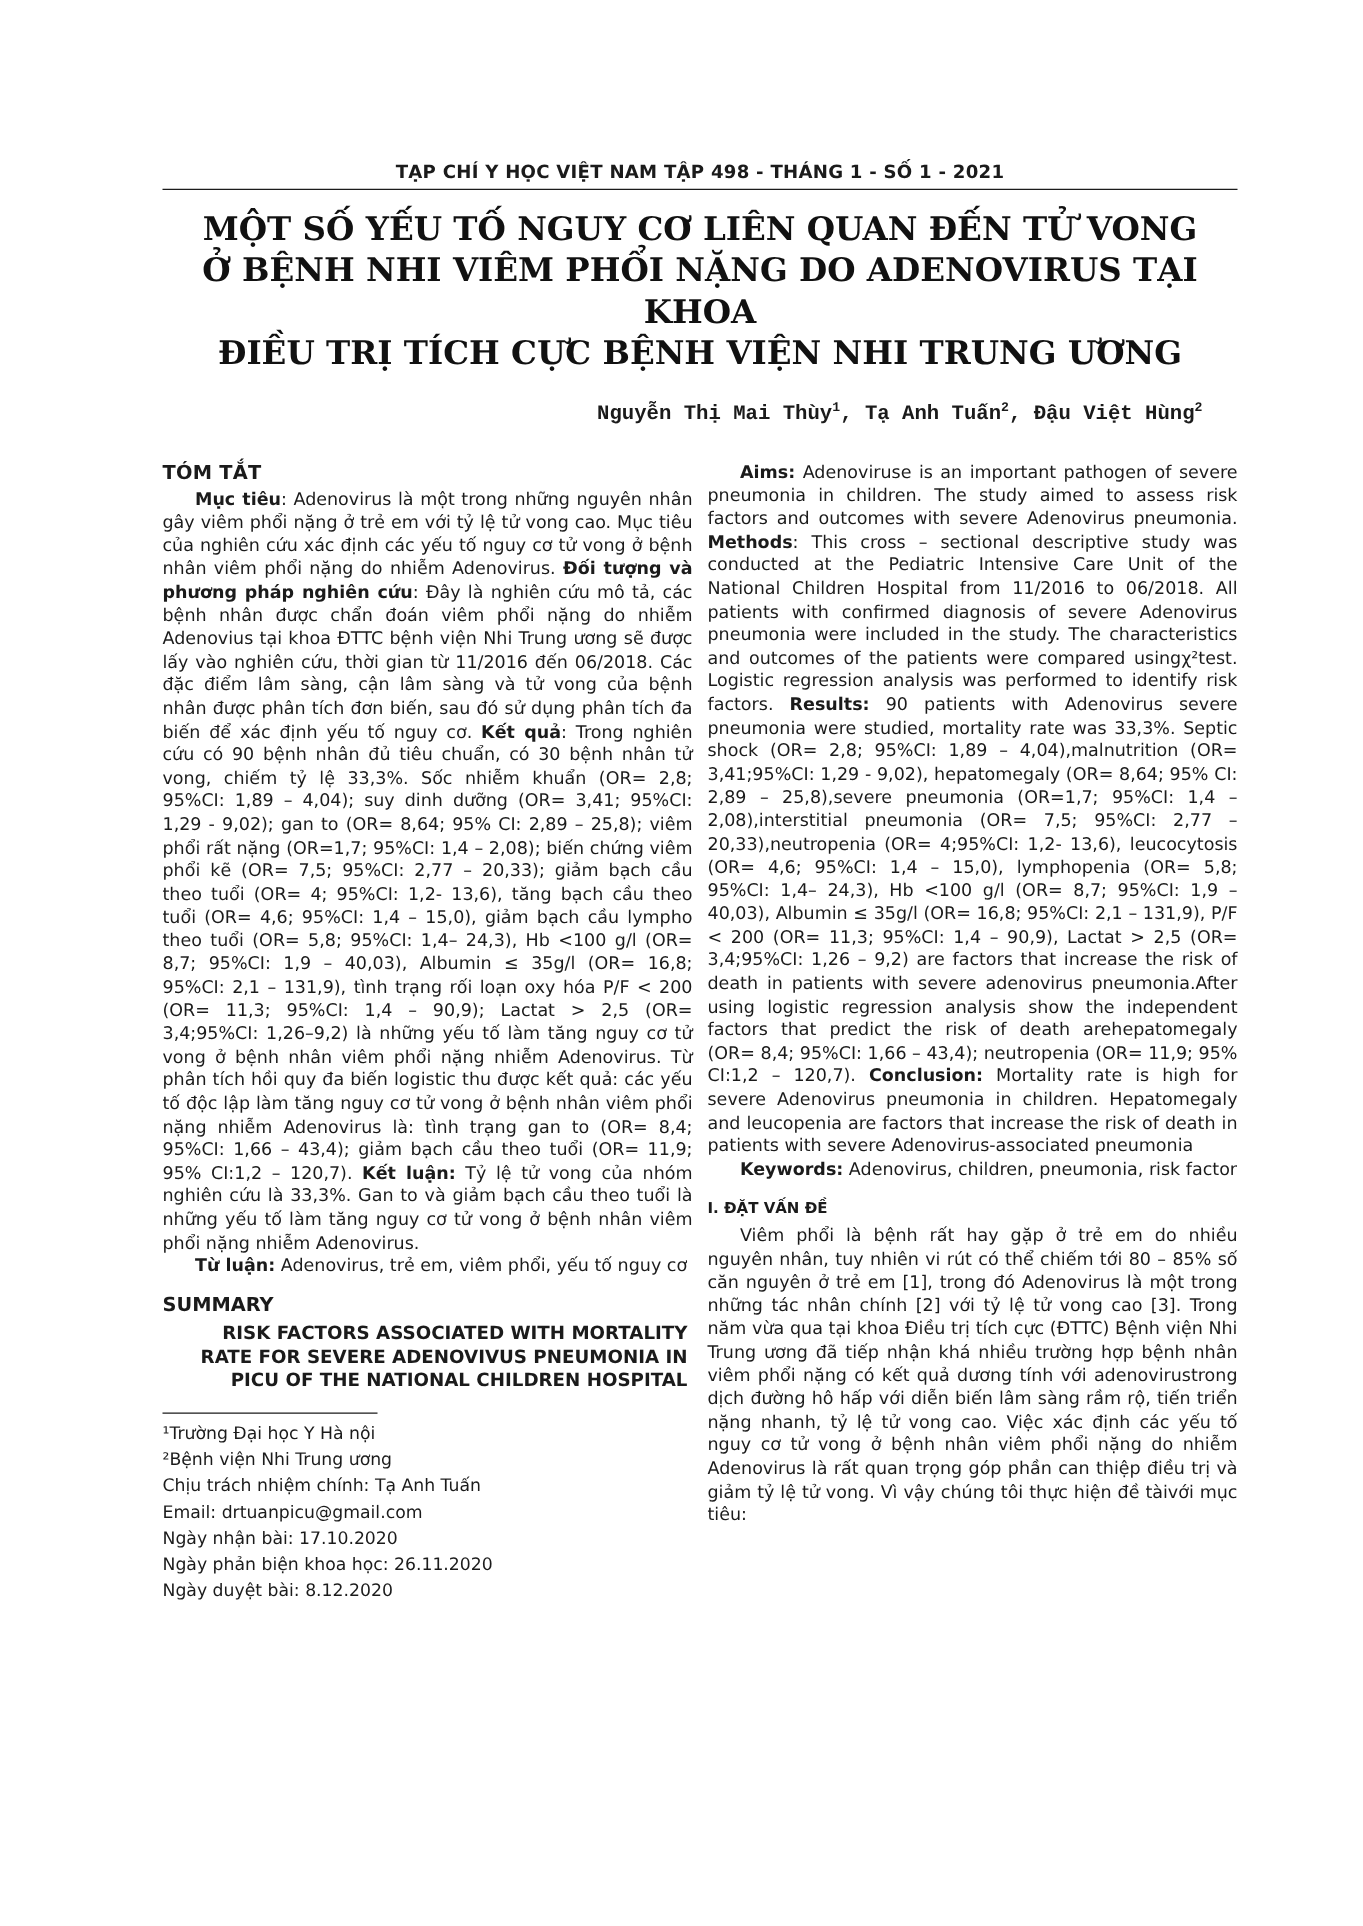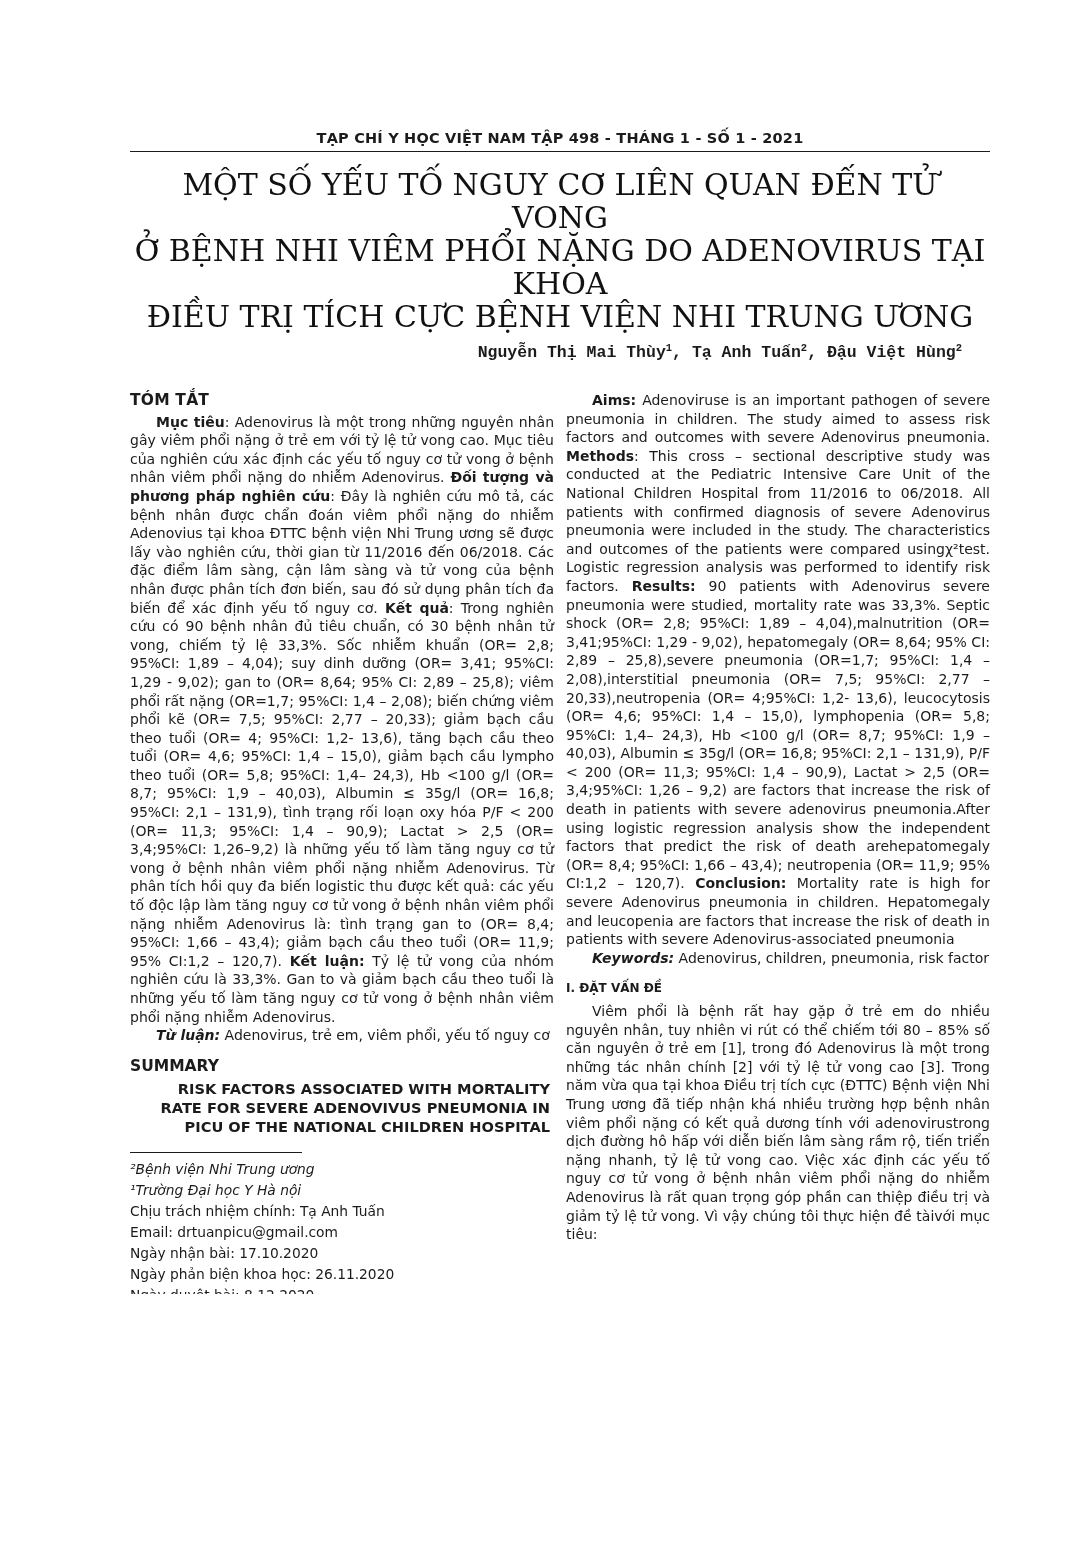--- a/index.html
+++ b/index.html
@@ -25,25 +25,25 @@
     font-size: 14.5px;
     letter-spacing: 0.2px;
   }
   .header-rule {
     border: 0;
     border-top: 1.6px solid #1b1b1b;
     margin: 5px 0 0 0;
   }
   .title {
     font-family: "DejaVu Serif", "Liberation Serif", serif;
-    font-weight: normal;
-    font-size: 30px;
+    font-weight: bold;
+    font-size: 26px;
     line-height: 33px;
     text-align: center;
-    margin: 16px 0 10px 0;
+    margin: 16px 0 21px 0;
     color: #111;
   }
   .authors {
     font-family: Liberation Mono, monospace;
     font-weight: bold;
     font-size: 16.5px;
     text-align: right;
     padding-right: 28px;
     margin: 6px 0 24px 0;
   }
@@ -53,21 +53,21 @@
     gap: 12px;
     font-size: 14px;
     line-height: 18.6px;
     text-align: justify;
     margin-top: 29px;
   }
   .col { flex: 1 1 0; min-width: 0; }
   .para { margin: 0; }
   .indent { text-indent: 26px; }
   .b { font-weight: bold; }
-  .i { font-style: italic; }
+  .i { }
   h2.col-heading {
     font-size: 15.5px;
     font-weight: bold;
     margin: 0 0 3px 0;
     text-align: left;
     letter-spacing: 0.2px;
   }
   h2.section-heading {
     font-size: 12px;
     font-weight: bold;
@@ -125,22 +125,22 @@
       <div class="col">
         <h2 class="col-heading">TÓM TẮT</h2>
         <p class="para indent"><span class="b">Mục tiêu</span><span>: Adenovirus là một trong những nguyên nhân gây viêm phổi nặng ở trẻ em với tỷ lệ tử vong cao. Mục tiêu của nghiên cứu xác định các yếu tố nguy cơ tử vong ở bệnh nhân viêm phổi nặng do nhiễm Adenovirus. </span><span class="b">Đối tượng và phương pháp nghiên cứu</span><span>: Đây là nghiên cứu mô tả, các bệnh nhân được chẩn đoán viêm phổi nặng do nhiễm Adenovius tại khoa ĐTTC bệnh viện Nhi Trung ương sẽ được lấy vào nghiên cứu, thời gian từ 11/2016 đến 06/2018. Các đặc điểm lâm sàng, cận lâm sàng và tử vong của bệnh nhân được phân tích đơn biến, sau đó sử dụng phân tích đa biến để xác định yếu tố nguy cơ. </span><span class="b">Kết quả</span><span>: Trong nghiên cứu có 90 bệnh nhân đủ tiêu chuẩn, có 30 bệnh nhân tử vong, chiếm tỷ lệ 33,3%. Sốc nhiễm khuẩn (OR= 2,8; 95%CI: 1,89 – 4,04); suy dinh dưỡng (OR= 3,41; 95%CI: 1,29 - 9,02); gan to (OR= 8,64; 95% CI: 2,89 – 25,8); viêm phổi rất nặng (OR=1,7; 95%CI: 1,4 – 2,08); biến chứng viêm phổi kẽ (OR= 7,5; 95%CI: 2,77 – 20,33); giảm bạch cầu theo tuổi (OR= 4; 95%CI: 1,2- 13,6), tăng bạch cầu theo tuổi (OR= 4,6; 95%CI: 1,4 – 15,0), giảm bạch cầu lympho theo tuổi (OR= 5,8; 95%CI: 1,4– 24,3), Hb &lt;100 g/l (OR= 8,7; 95%CI: 1,9 – 40,03), Albumin ≤ 35g/l (OR= 16,8; 95%CI: 2,1 – 131,9), tình trạng rối loạn oxy hóa P/F &lt; 200 (OR= 11,3; 95%CI: 1,4 – 90,9); Lactat &gt; 2,5 (OR= 3,4;95%CI: 1,26–9,2) là những yếu tố làm tăng nguy cơ tử vong ở bệnh nhân viêm phổi nặng nhiễm Adenovirus. Từ phân tích hồi quy đa biến logistic thu được kết quả: các yếu tố độc lập làm tăng nguy cơ tử vong ở bệnh nhân viêm phổi nặng nhiễm Adenovirus là: tình trạng gan to (OR= 8,4; 95%CI: 1,66 – 43,4); giảm bạch cầu theo tuổi (OR= 11,9; 95% CI:1,2 – 120,7). </span><span class="b">Kết luận:</span><span> Tỷ lệ tử vong của nhóm nghiên cứu là 33,3%. Gan to và giảm bạch cầu theo tuổi là những yếu tố làm tăng nguy cơ tử vong ở bệnh nhân viêm phổi nặng nhiễm Adenovirus.</span></p>
         <p class="para indent"><span class="b i">Từ luận:</span><span> Adenovirus, trẻ em, viêm phổi, yếu tố nguy cơ</span></p>
 
         <h2 class="summary-heading">SUMMARY</h2>
         <div class="summary-title">RISK FACTORS ASSOCIATED WITH MORTALITY RATE FOR SEVERE ADENOVIVUS PNEUMONIA IN PICU OF THE NATIONAL CHILDREN HOSPITAL</div>
 
         <div class="footnote">
           <hr class="footnote-rule">
+          <div class="fn-line i">¹Trường Đại học Y Hà nội</div>
           <div class="fn-line i">²Bệnh viện Nhi Trung ương</div>
-          <div class="fn-line i">¹Trường Đại học Y Hà nội</div>
           <div class="fn-line">Chịu trách nhiệm chính: Tạ Anh Tuấn</div>
           <div class="fn-line">Email: drtuanpicu@gmail.com</div>
           <div class="fn-line">Ngày nhận bài: 17.10.2020</div>
           <div class="fn-line">Ngày phản biện khoa học: 26.11.2020</div>
           <div class="fn-line">Ngày duyệt bài: 8.12.2020</div>
         </div>
       </div>
 
       <div class="col">
         <p class="para indent"><span class="b">Aims:</span><span> Adenoviruse is an important pathogen of severe pneumonia in children. The study aimed to assess risk factors and outcomes with severe Adenovirus pneumonia. </span><span class="b">Methods</span><span>: This cross – sectional descriptive study was conducted at the Pediatric Intensive Care Unit of the National Children Hospital from 11/2016 to 06/2018. All patients with confirmed diagnosis of severe Adenovirus pneumonia were included in the study. The characteristics and outcomes of the patients were compared usingχ²test. Logistic regression analysis was performed to identify risk factors. </span><span class="b">Results:</span><span> 90 patients with Adenovirus severe pneumonia were studied, mortality rate was 33,3%. Septic shock (OR= 2,8; 95%CI: 1,89 – 4,04),malnutrition (OR= 3,41;95%CI: 1,29 - 9,02), hepatomegaly (OR= 8,64; 95% CI: 2,89 – 25,8),severe pneumonia (OR=1,7; 95%CI: 1,4 – 2,08),interstitial pneumonia (OR= 7,5; 95%CI: 2,77 – 20,33),neutropenia (OR= 4;95%CI: 1,2- 13,6), leucocytosis (OR= 4,6; 95%CI: 1,4 – 15,0), lymphopenia (OR= 5,8; 95%CI: 1,4– 24,3), Hb &lt;100 g/l (OR= 8,7; 95%CI: 1,9 – 40,03), Albumin ≤ 35g/l (OR= 16,8; 95%CI: 2,1 – 131,9), P/F &lt; 200 (OR= 11,3; 95%CI: 1,4 – 90,9), Lactat &gt; 2,5 (OR= 3,4;95%CI: 1,26 – 9,2) are factors that increase the risk of death in patients with severe adenovirus pneumonia.After using logistic regression analysis show the independent factors that predict the risk of death arehepatomegaly (OR= 8,4; 95%CI: 1,66 – 43,4); neutropenia (OR= 11,9; 95% CI:1,2 – 120,7). </span><span class="b">Conclusion:</span><span> Mortality rate is high for severe Adenovirus pneumonia in children. Hepatomegaly and leucopenia are factors that increase the risk of death in patients with severe Adenovirus-associated pneumonia</span></p>

